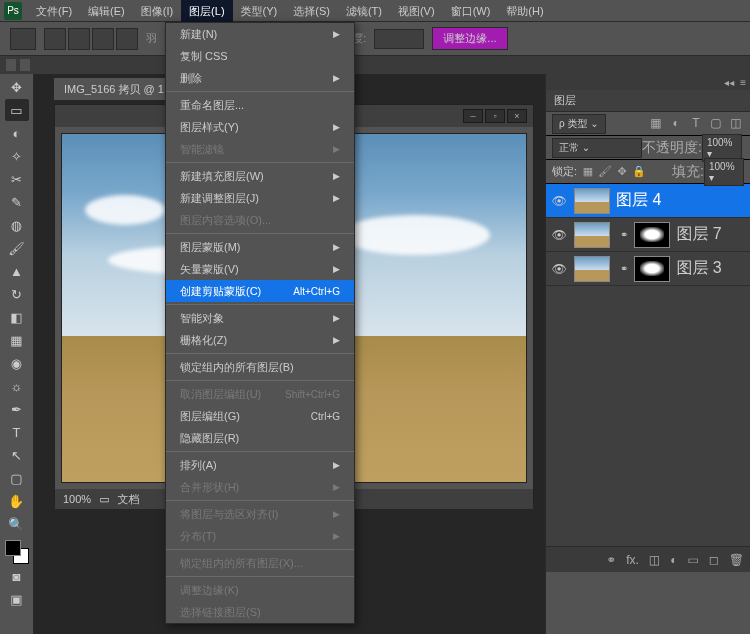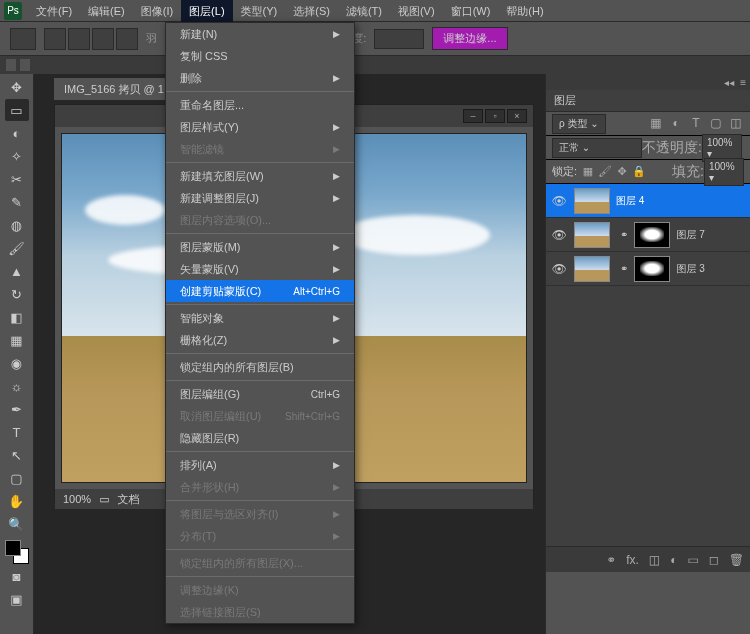--- a/index.html
+++ b/index.html
@@ -52,21 +52,21 @@
 .li{width:14px;height:14px;font-size:11px;text-align:center;color:#aaa}
 .layers-list{background:#3f3f3f}
 .layer-item{height:34px;display:flex;align-items:center;padding:0 4px;border-bottom:1px solid #2f2f2f;cursor:pointer}
 .layer-item.sel{background:#1473e6}
 .eye{width:18px;text-align:center;color:#ccc;font-size:12px}
 .thumb{width:36px;height:26px;border:1px solid #888;margin:0 6px;position:relative;overflow:hidden;background:#fff}
 .thumb .tsky{position:absolute;top:0;left:0;right:0;height:58%;background:linear-gradient(#6a9cc4,#cde)}
 .thumb .tfield{position:absolute;bottom:0;left:0;right:0;height:42%;background:#b8985a}
 .thumb.mask{background:#000}
 .thumb.mask::after{content:"";position:absolute;top:20%;left:15%;right:15%;bottom:20%;background:radial-gradient(ellipse,#fff 40%,#000 80%)}
-.layer-name{font-size:10px;color:#ccc}
+.layer-name{font-size:16px;color:#ccc}
 .layer-item.sel .layer-name{color:#fff}
 .link-icon{margin-left:4px;color:#ccc;font-size:10px}
 .panel-bottom{height:26px;background:#3a3a3a;display:flex;align-items:center;padding:0 6px;gap:10px;justify-content:flex-end;border-top:1px solid #2a2a2a}
 .pb-icon{color:#aaa;font-size:12px;cursor:pointer}
 .dropdown{position:absolute;top:22px;left:165px;width:190px;background:#535353;border:1px solid #2a2a2a;box-shadow:2px 2px 8px rgba(0,0,0,0.5);z-index:100}
 .dd-item{height:22px;display:flex;align-items:center;padding:0 14px;cursor:pointer;justify-content:space-between}
 .dd-item.hl{background:#1473e6;color:#fff}
 .dd-item.hl span{color:#fff}
 .dd-item.dis{color:#7a7a7a}
 .dd-item.dis span{color:#7a7a7a}
@@ -303,28 +303,28 @@
     </div>
     <div class="dd-item">
       <span>栅格化(Z)</span>
       <span class="dd-arrow">▶</span>
     </div>
     <div class="dd-sep"></div>
     <div class="dd-item">
       <span>锁定组内的所有图层(B)</span>
     </div>
     <div class="dd-sep"></div>
+    <div class="dd-item dis">
+      <span>取消图层编组(U)</span>
+      <span class="shortcut">Shift+Ctrl+G</span>
+    </div>
     <div class="dd-item">
       <span>图层编组(G)</span>
       <span class="shortcut">Ctrl+G</span>
     </div>
-    <div class="dd-item dis">
-      <span>取消图层编组(U)</span>
-      <span class="shortcut">Shift+Ctrl+G</span>
-    </div>
     <div class="dd-item">
       <span>隐藏图层(R)</span>
     </div>
     <div class="dd-sep"></div>
     <div class="dd-item">
       <span>排列(A)</span>
       <span class="dd-arrow">▶</span>
     </div>
     <div class="dd-item dis">
       <span>合并形状(H)</span>

